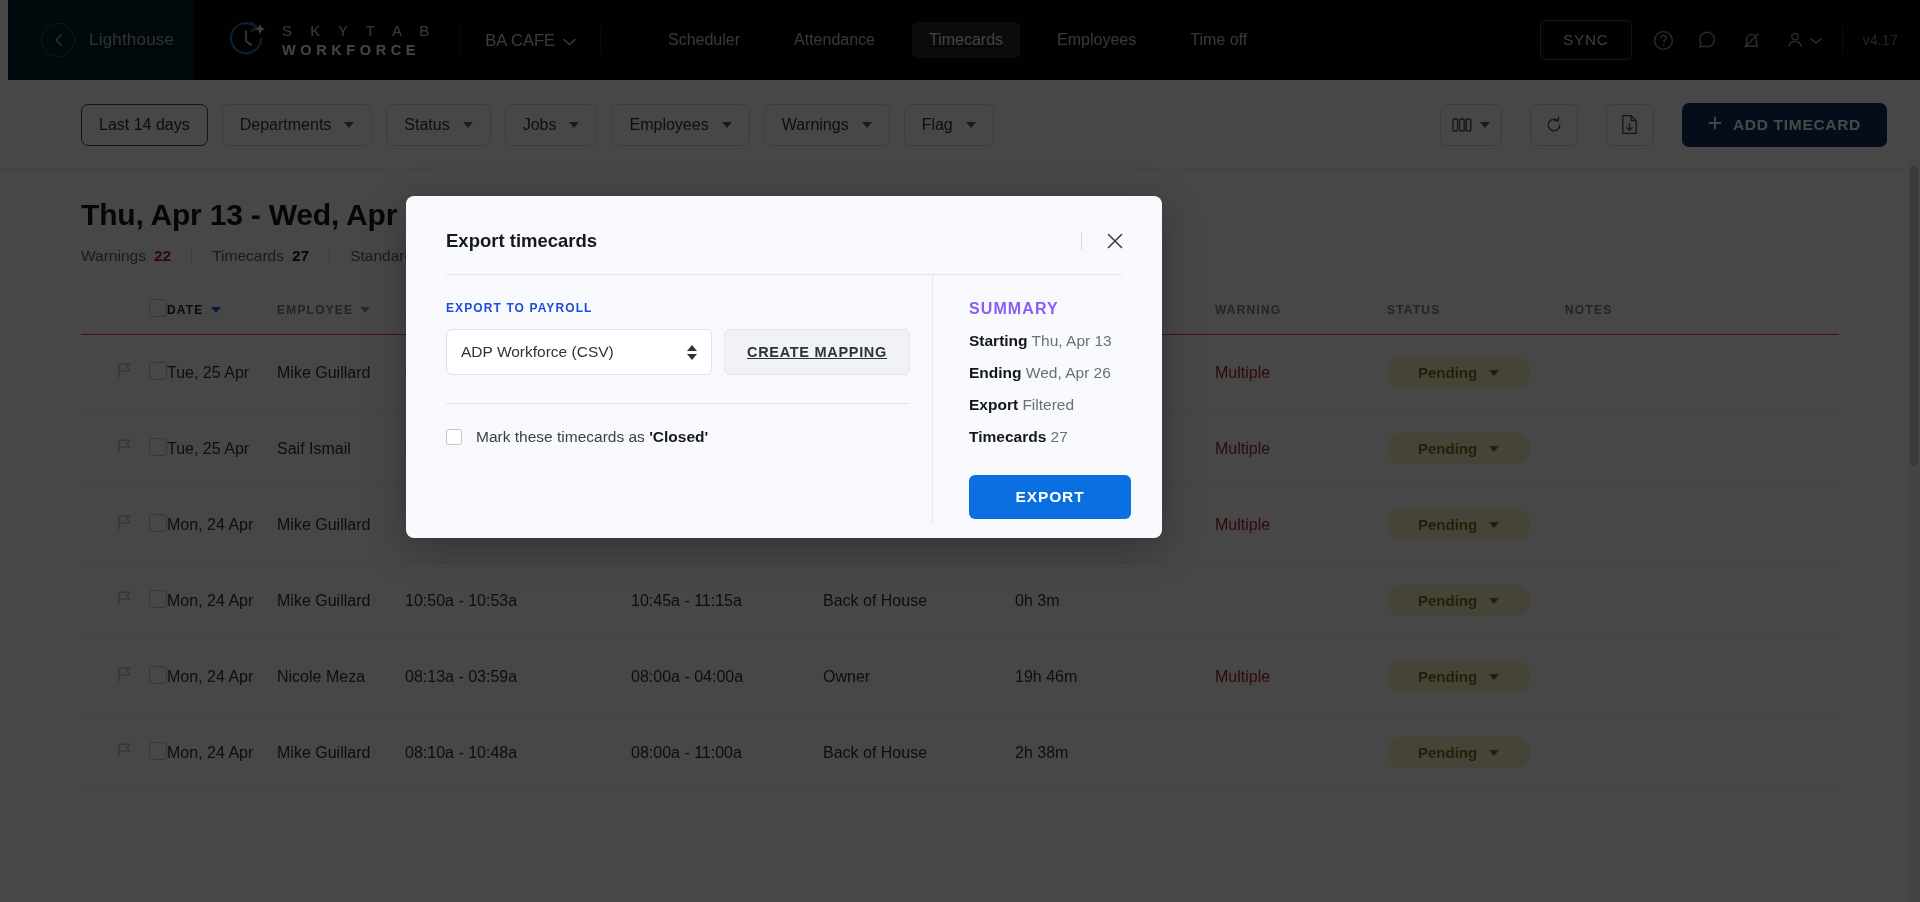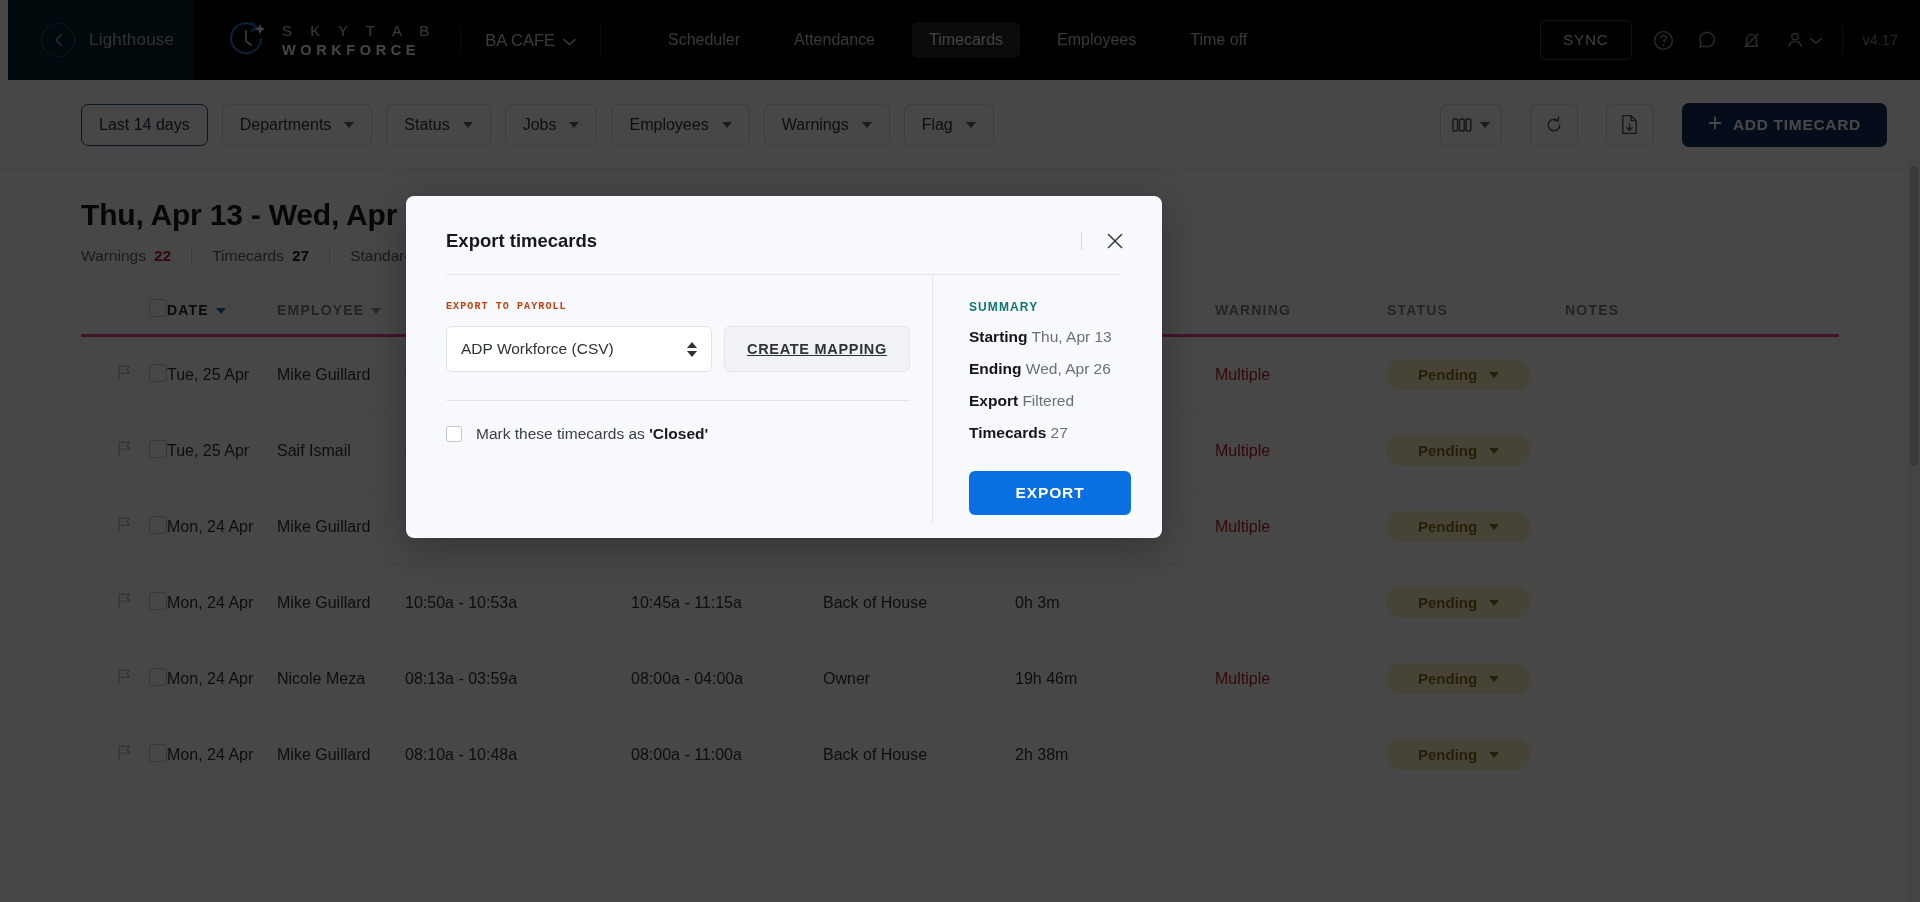--- a/index.html
+++ b/index.html
@@ -92,22 +92,22 @@
   .page-head { padding: 28px 81px 0 81px; }
   .page-title { font-size: 30px; font-weight: bold; color: #14171a; letter-spacing: -.2px; }
   .stats { display: flex; align-items: center; gap: 0; margin-top: 15px; font-size: 15.5px; color: #5a6067; }
   .stat { display: flex; gap: 8px; padding-right: 20px; }
   .stat + .stat { padding-left: 20px; border-left: 1px solid #d9dce0; }
   .stat b { color: #17191c; font-weight: bold; }
   .stat .warn { color: #b4232a; font-weight: bold; }
 
   table { width: 100%; border-collapse: collapse; margin-top: 22px; table-layout: fixed; }
   thead th {
-    font-size: 14px; letter-spacing: 1.2px; color: #7c828a; font-weight: bold;
-    text-align: left; padding: 12px 0 14px 0; border-bottom: 3px solid #ec4899;
+    font-size: 12px; letter-spacing: 1.2px; color: #7c828a; font-weight: bold;
+    text-align: left; padding: 12px 0 14px 0; border-bottom: 1px solid #ec4899;
   }
   thead th.sorted { color: #22262b; }
   .sortarrow { display:inline-block; width:0;height:0; margin-left:7px; vertical-align: middle;
     border-left:5px solid transparent;border-right:5px solid transparent;border-top:6px solid #1663b8; }
   .sortarrow.gray { border-top-color: #8b9097; }
   tbody td { font-size: 16px; color: #2d3237; padding: 22px 0; border-bottom: 1px solid #ebedf0; }
   .cb { width: 18px; height: 18px; border: 1.5px solid #c2c6cb; border-radius: 3px; display:inline-block; }
   .redtxt { color: #b4232a; }
   .badge {
     display: inline-flex; align-items: center; gap: 12px;
@@ -137,21 +137,21 @@
   .modal-title { font-size: 18.5px; font-weight: bold; color: #15181c; }
   .modal-head-right { margin-left: auto; display: flex; align-items: center; gap: 22px; }
   .head-div { width: 1px; height: 18px; background: #d4d7dc; }
   .close-x { width: 22px; height: 22px; color: #3a3f45; }
   .modal-rule { height: 1px; background: #e4e6eb; margin: 22px 40px 0 40px; }
 
   .modal-body { display: flex; padding: 0 40px; height: 248px; }
   .left-col { width: 470px; padding-top: 26px; }
   .right-col { width: 246px; padding: 25px 0 0 36px; border-left: 1px solid #e4e6eb; margin-left: 22px; }
 
-  .field-label { font-size: 10px; letter-spacing: 1.1px; color: #c2410c; font-weight: bold; font-family: Liberation Mono, monospace; }
+  .field-label { font-size: 12px; letter-spacing: 1.1px; color: #1d4ed8; font-weight: bold; }
   .field-row { display: flex; gap: 12px; margin-top: 14px; }
   .select {
     width: 266px; height: 46px; background: #fff;
     border: 1px solid #dfe2e7; border-radius: 6px;
     display: flex; align-items: center; padding: 0 14px;
     font-size: 15.5px; color: #2e3338;
   }
   .spin { margin-left: auto; display: flex; flex-direction: column; gap: 3px; }
   .sp-up { width:0;height:0;border-left:5px solid transparent;border-right:5px solid transparent;border-bottom:6px solid #2e3338; }
   .sp-dn { width:0;height:0;border-left:5px solid transparent;border-right:5px solid transparent;border-top:6px solid #2e3338; }
@@ -160,21 +160,21 @@
     border: 1px solid #e4e6eb; border-radius: 6px;
     display: flex; align-items: center; justify-content: center;
     font-size: 14.5px; letter-spacing: .7px; color: #2e3338; font-weight: 600; text-decoration: underline;
   }
   .sub-rule { height: 1px; background: #e4e6eb; margin-top: 28px; }
   .check-row { display: flex; align-items: center; gap: 14px; margin-top: 24px; }
   .chk-box { width: 16px; height: 16px; border: 1.5px solid #c2c6cb; border-radius: 3px; background: #fff; flex:none; }
   .check-label { font-size: 15.5px; color: #3a3f45; }
   .check-label b { color: #15181c; font-weight: bold; }
 
-  .sum-title { font-size: 12px; letter-spacing: 1.1px; color: #0f766e; font-weight: bold; }
+  .sum-title { font-size: 16px; letter-spacing: 1.1px; color: #8b5cf6; font-weight: bold; }
   .sum-row { margin-top: 14px; font-size: 15.5px; color: #6a7077; }
   .sum-row b { color: #14171a; font-weight: bold; }
   .export-btn {
     margin-top: 29px; width: 162px; height: 44px;
     background: #0a6fe0; color: #fff; border-radius: 6px;
     display: flex; align-items: center; justify-content: center;
     font-size: 15.5px; font-weight: bold; letter-spacing: .9px;
   }
 </style>
 </head>

